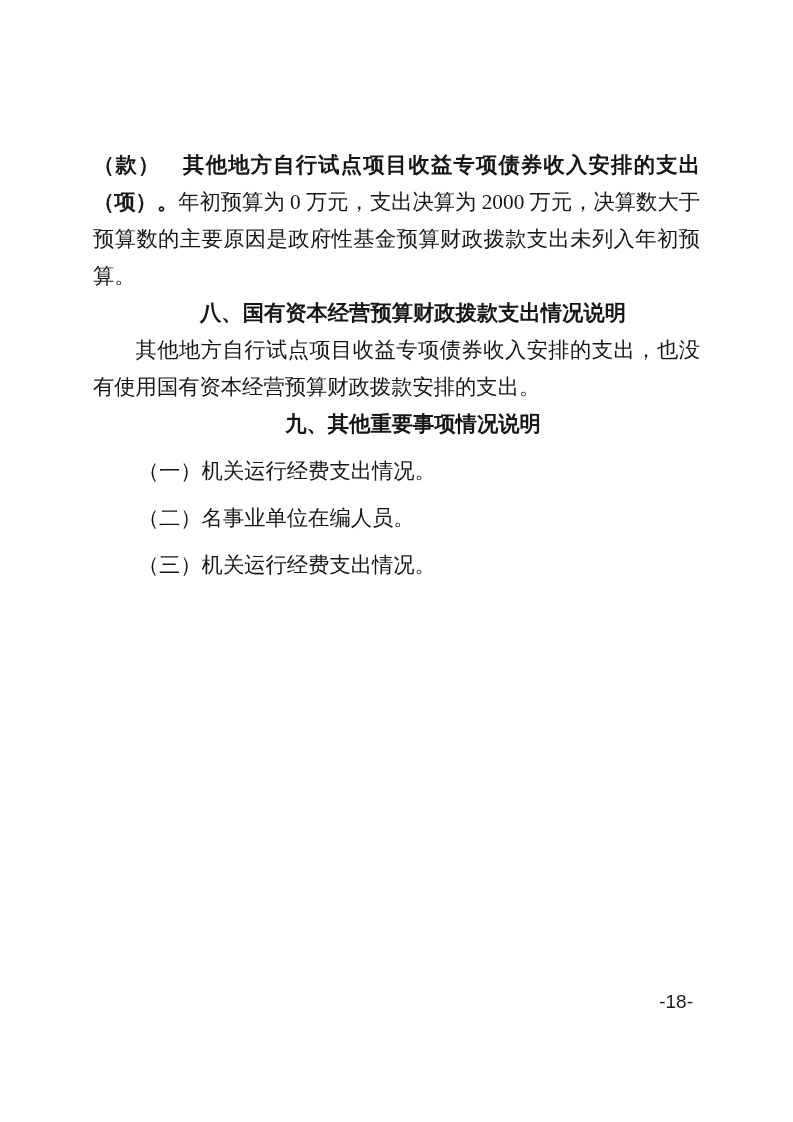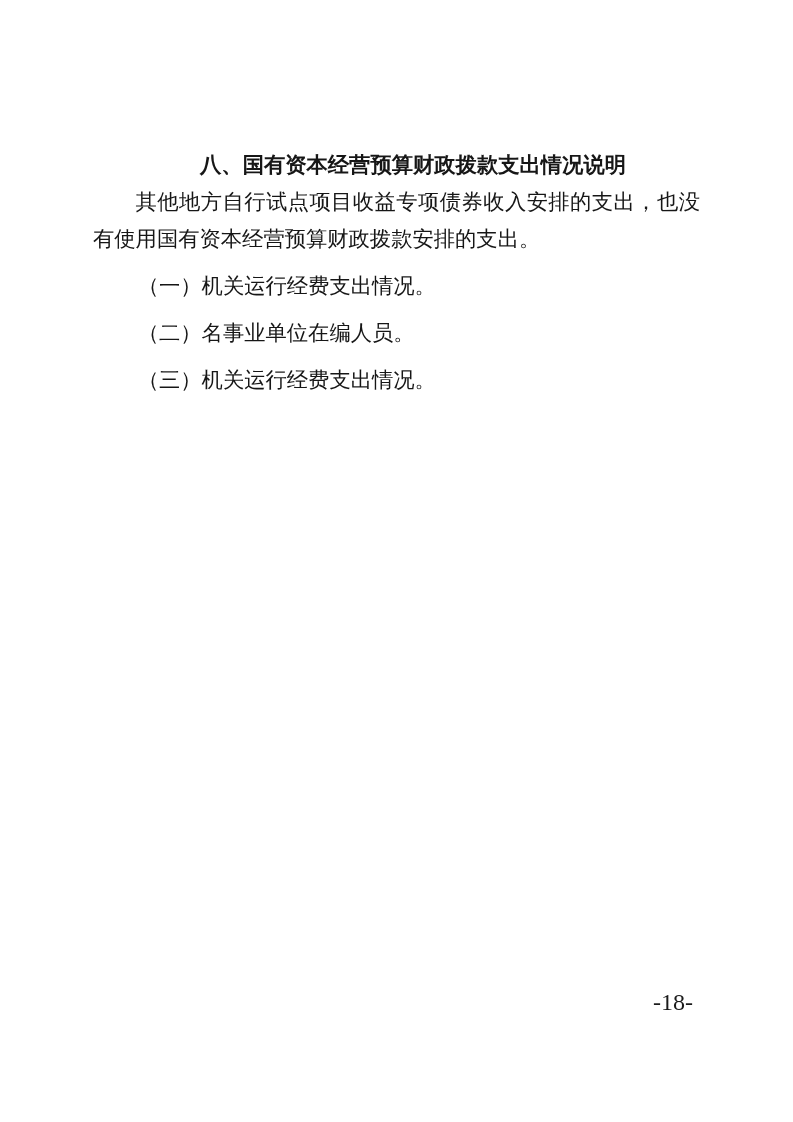--- a/index.html
+++ b/index.html
@@ -55,37 +55,39 @@
     text-indent: 2.1em;
     text-align: left;
     margin-top: 10px !important;
   }
   .page-number {
     position: absolute;
     top: 991px;
     left: 93px;
     width: 600px;
     text-align: right;
-    font-size: 24px;
+    font-size: 19px;
     line-height: 22px;
-    font-family: Liberation Serif, serif;
+    font-family: Liberation Sans, sans-serif;
     color: #1b1b1b;
   }
 </style>
 </head>
 <body>
 
 <div class="page">
   <div class="content">
 
+    <p class="para no-indent"><span class="bold-lead">（款）　其他地方自行试点项目收益专项债券收入安排的支出（项）。</span><span>年初预算为 0 万元，支出决算为 2000 万元，决算数大于预算数的主要原因是政府性基金预算财政拨款支出未列入年初预算。</span></p>
 
     <h2 class="h-main">八、国有资本经营预算财政拨款支出情况说明</h2>
 
     <p class="para">其他地方自行试点项目收益专项债券收入安排的支出，也没有使用国有资本经营预算财政拨款安排的支出。</p>
 
+    <h2 class="h-main">九、其他重要事项情况说明</h2>
 
     <h3 class="h-sub">（一）机关运行经费支出情况。</h3>
 
 
     <h3 class="h-sub">（二）名事业单位在编人员。</h3>
 
 
     <h3 class="h-sub">（三）机关运行经费支出情况。</h3>
 
   </div>

